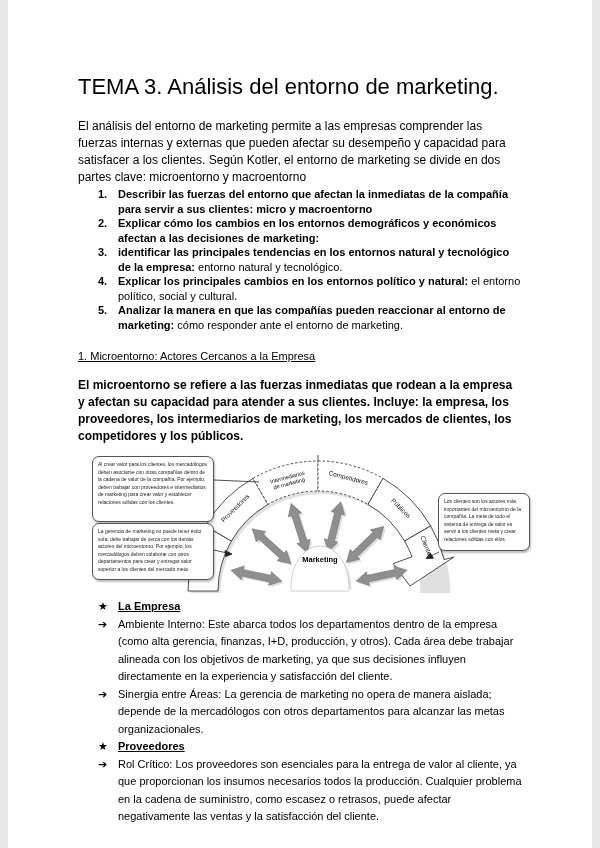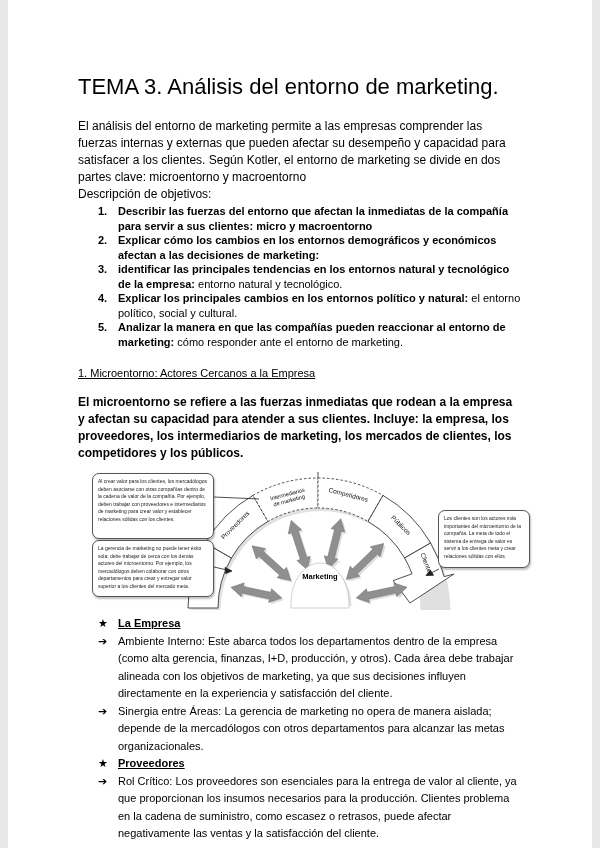--- a/index.html
+++ b/index.html
@@ -38,21 +38,20 @@
 </style>
 </head>
 <body>
 
 <div class="page">
 
   <h1 class="doc-title">TEMA 3. Análisis del entorno de marketing.</h1>
 
   <div class="intro body-text">
     <p>El análisis del entorno de marketing permite a las empresas comprender las fuerzas internas y externas que pueden afectar su desempeño y capacidad para satisfacer a los clientes. Según Kotler, el entorno de marketing se divide en dos partes clave: microentorno y macroentorno</p>
-    <p>Descripción de objetivos:</p>
   </div>
 
   <ol class="objectives">
     <li>
       <span class="num">1.</span>
       <div><span class="obj-bold">Describir las fuerzas del entorno que afectan la inmediatas de la compañía para servir a sus clientes: micro y macroentorno</span><span></span></div>
     </li>
     <li>
       <span class="num">2.</span>
       <div><span class="obj-bold">Explicar cómo los cambios en los entornos demográficos y económicos afectan a las decisiones de marketing:</span><span></span></div>
@@ -157,17 +156,17 @@
     <div class="trow">
       <span class="tmark">➔</span>
       <span>Sinergia entre Áreas: La gerencia de marketing no opera de manera aislada; depende de la mercadólogos con otros departamentos para alcanzar las metas organizacionales.</span>
     </div>
     <div class="trow">
       <span class="tmark">★</span>
       <span class="ttitle">Proveedores</span>
     </div>
     <div class="trow">
       <span class="tmark">➔</span>
-      <span>Rol Crítico: Los proveedores son esenciales para la entrega de valor al cliente, ya que proporcionan los insumos necesarios para la producción. Clientes problema en la cadena de suministro, como escasez o retrasos, puede afectar negativamente las ventas y la satisfacción del cliente.</span>
+      <span>Rol Crítico: Los proveedores son esenciales para la entrega de valor al cliente, ya que proporcionan los insumos necesarios todos la producción. Cualquier problema en la cadena de suministro, como escasez o retrasos, puede afectar negativamente las ventas y la satisfacción del cliente.</span>
     </div>
   </div>
 
 </div>
 
 </body></html>

